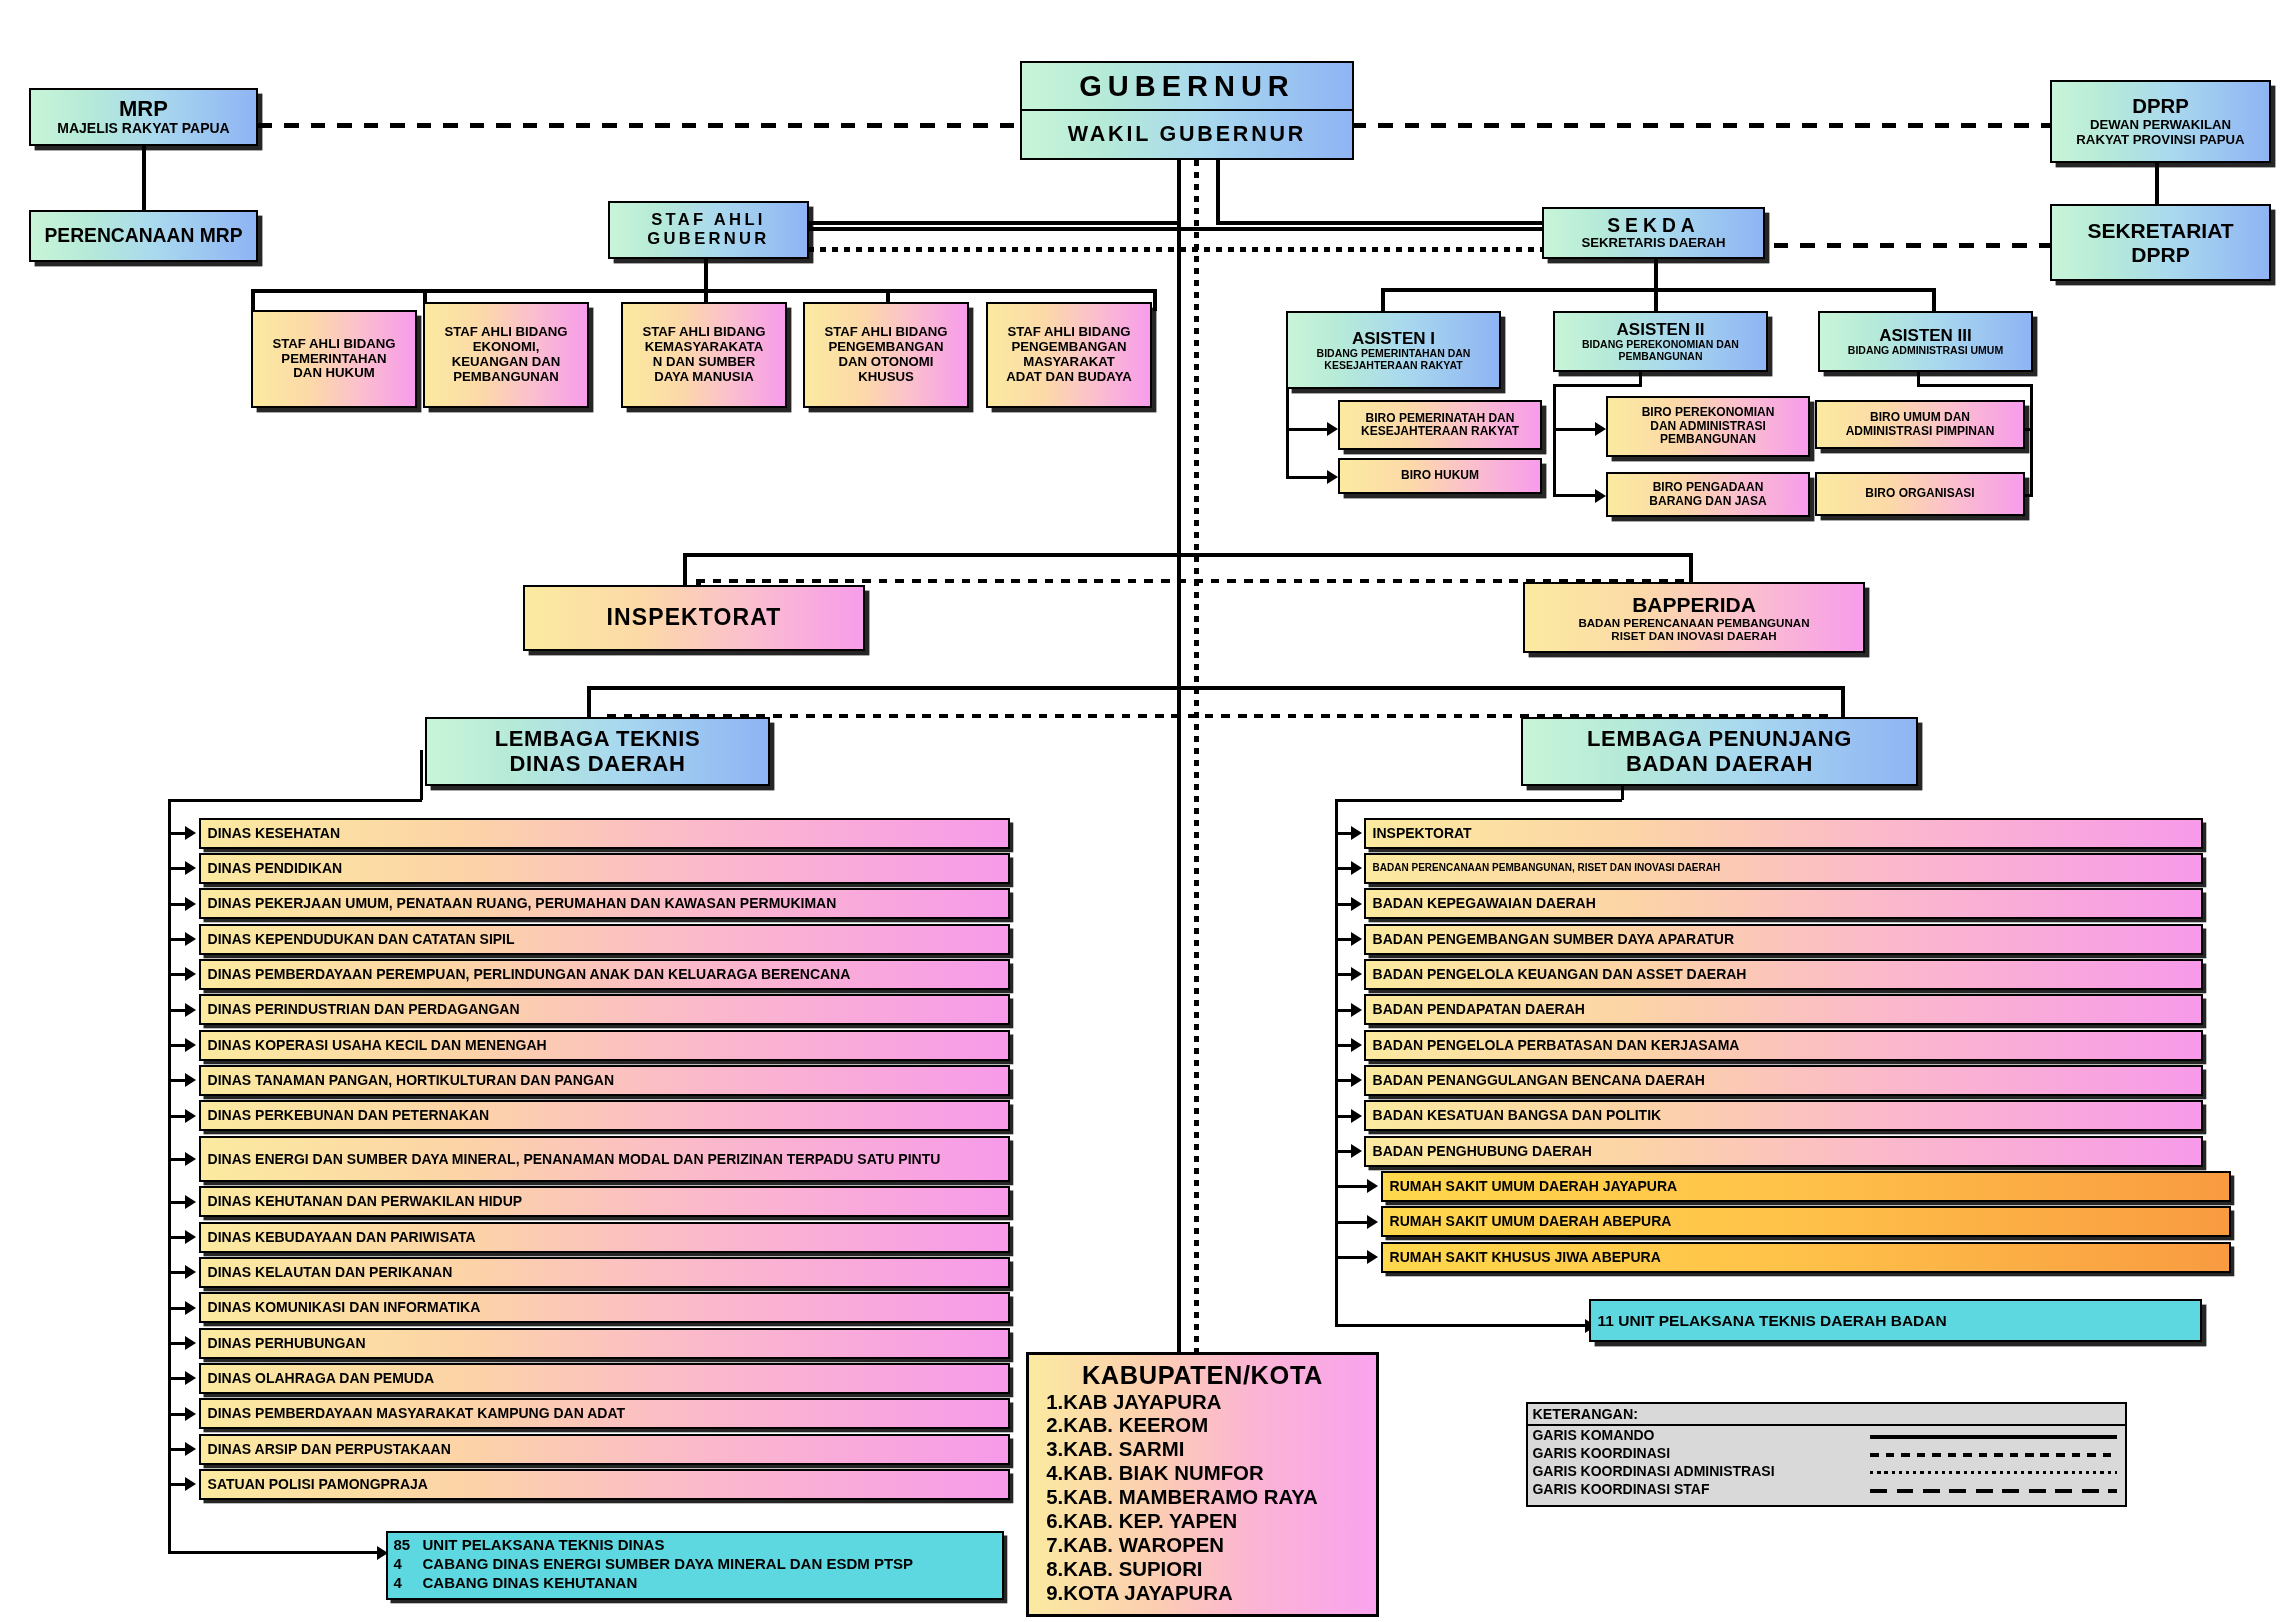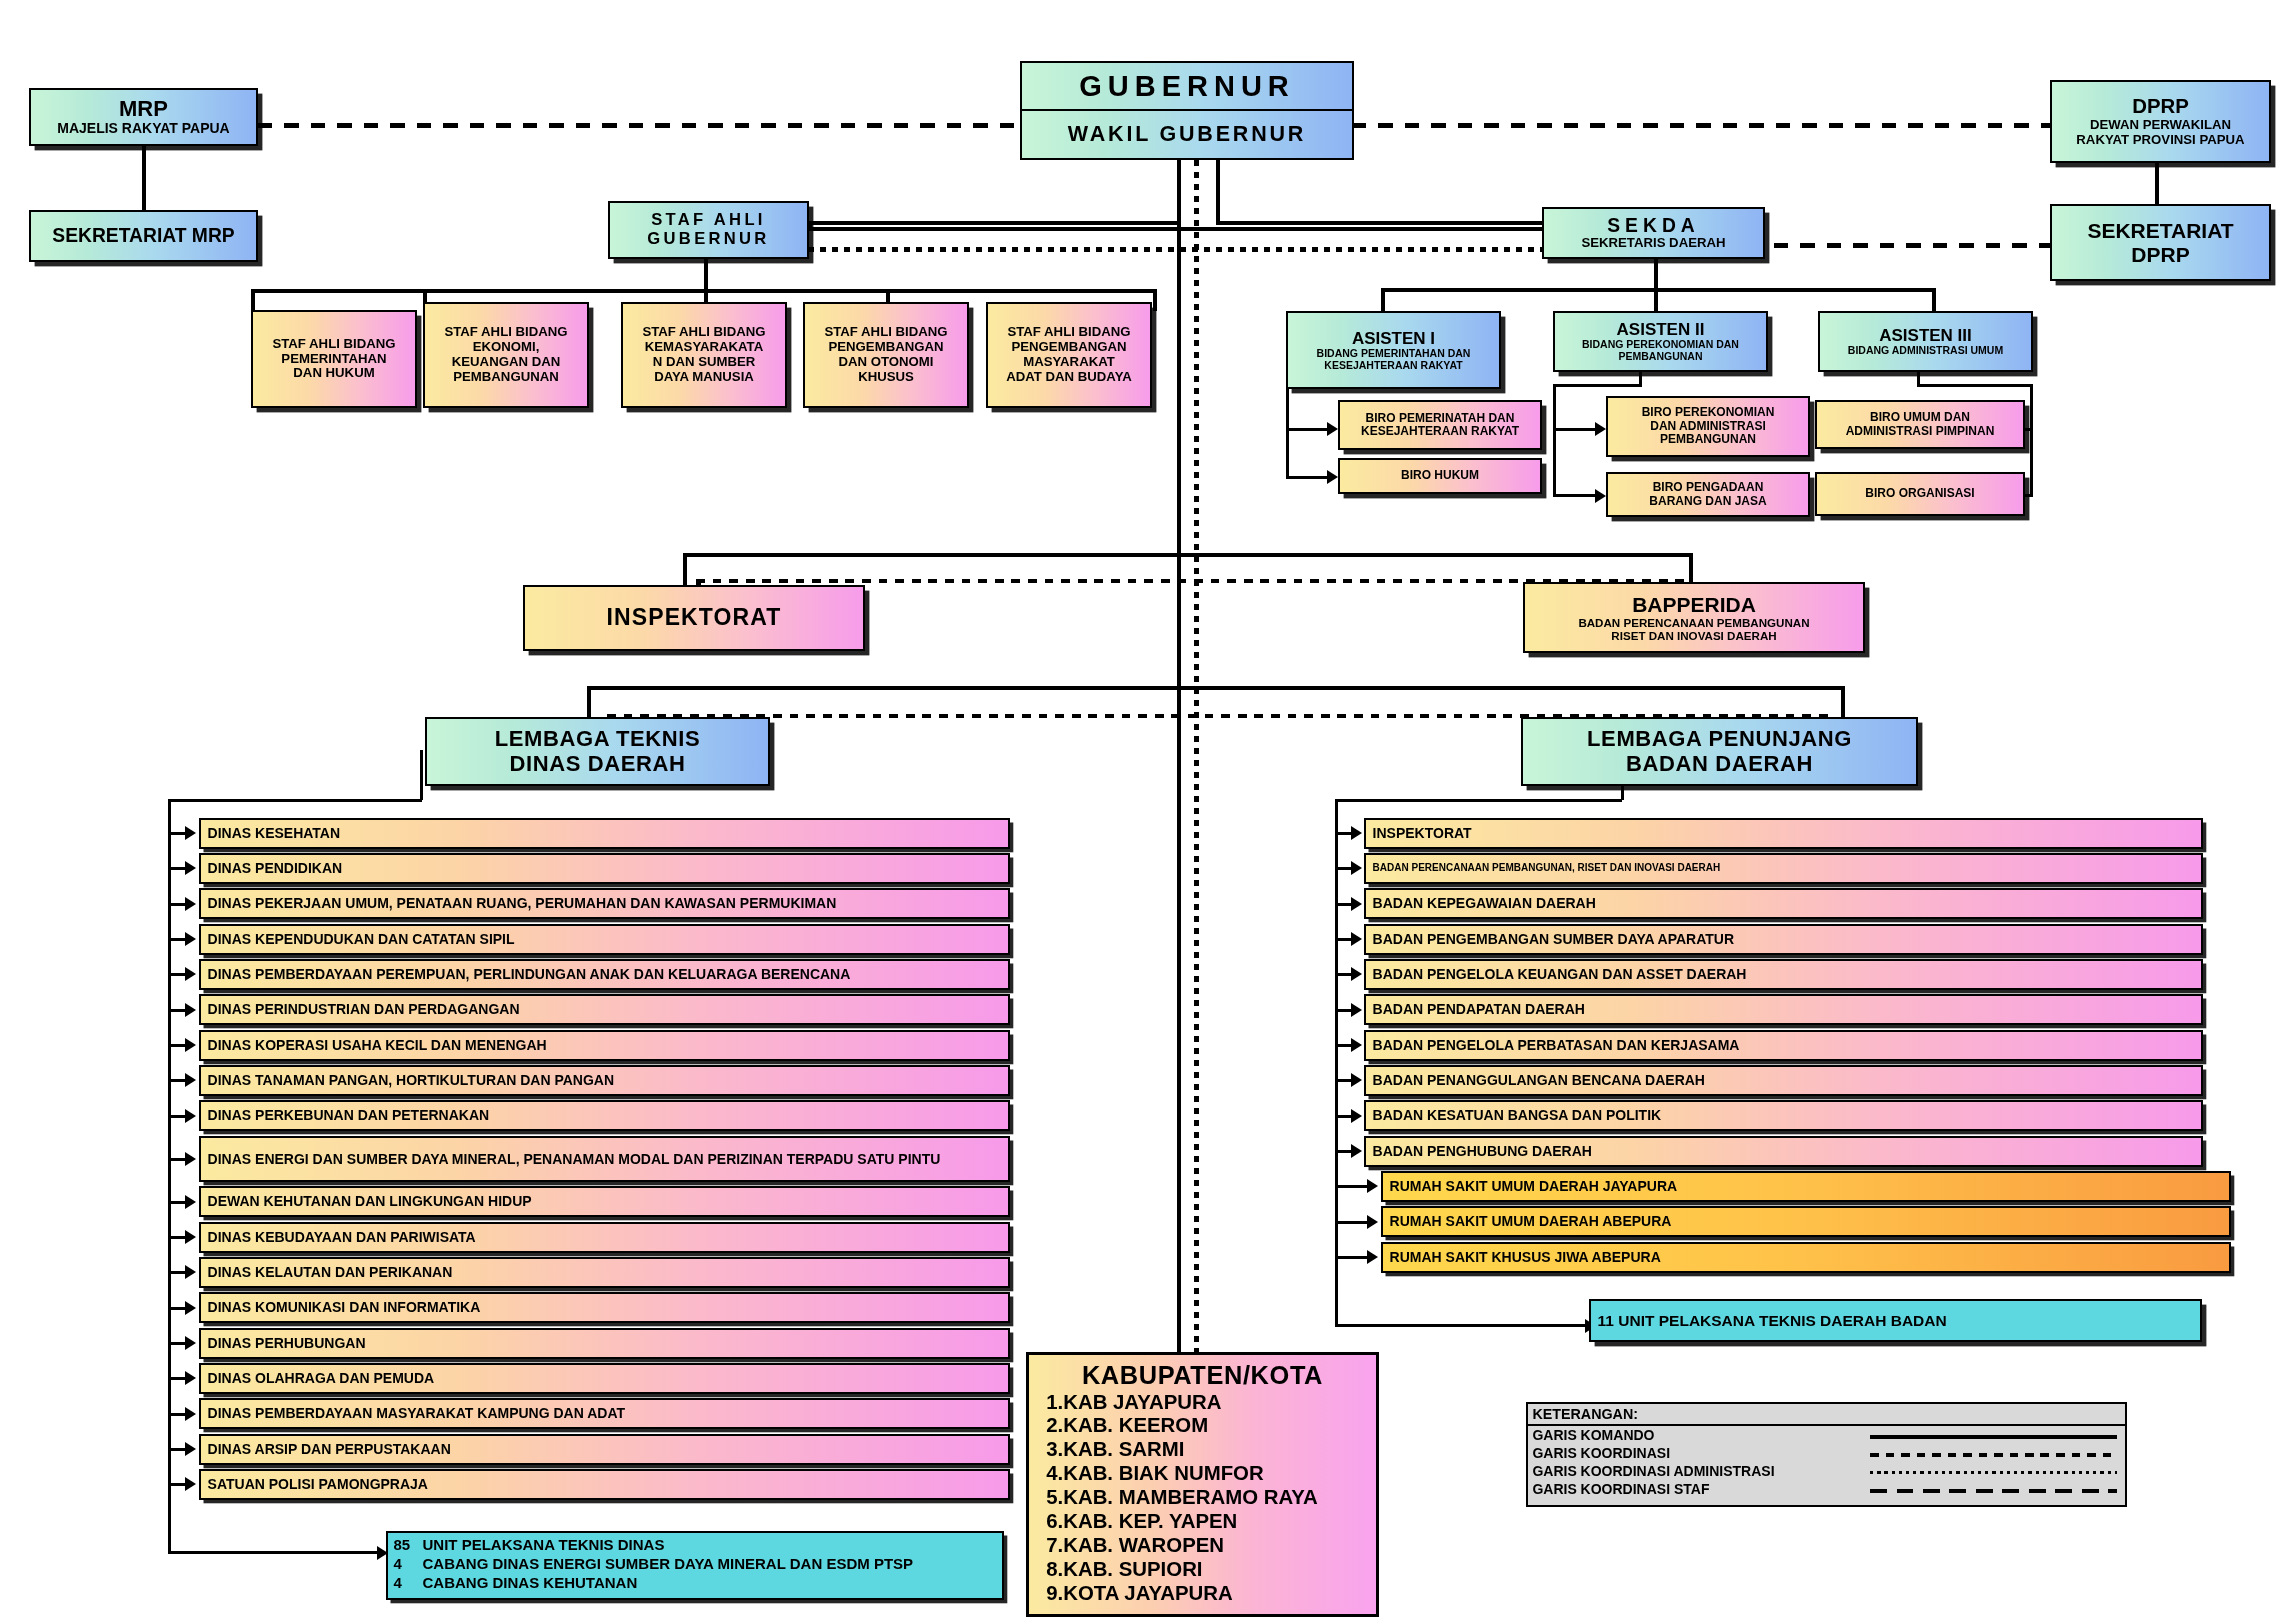--- a/index.html
+++ b/index.html
@@ -158,21 +158,21 @@
   <div class="arrow" style="left:1585px;top:1319px;"></div>
 
   <div class="ln vthin" style="left:1177px;top:1319px;height:34px;"></div>
 
   <div class="box gb t3" style="left:29px;top:88px;width:229px;height:58px;">
     <div style="font-size:22px;">MRP</div>
     <div style="font-size:14px;">MAJELIS RAKYAT PAPUA</div>
   </div>
 
   <div class="box gb" style="left:29px;top:210px;width:229px;height:52px;">
-    <div style="font-size:19.3px;">SEKRETARIAT MRP</div>
+    <div style="font-size:19.3px;">PERENCANAAN MRP</div>
   </div>
 
   <div class="box gb noshadow" style="left:1020px;top:61px;width:334px;height:99px;padding:0;">
     <div style="font-size:29px;letter-spacing:6px;width:100%;height:50%;display:flex;align-items:center;justify-content:center;border-bottom:2.8px solid #000;box-sizing:border-box;">GUBERNUR</div>
     <div style="font-size:21.5px;letter-spacing:2.8px;width:100%;height:50%;display:flex;align-items:center;justify-content:center;">WAKIL GUBERNUR</div>
   </div>
 
   <div class="box gb" style="left:2050px;top:80px;width:221px;height:83px;">
     <div style="font-size:20.4px;">DPRP</div>
     <div style="font-size:13.2px;">DEWAN PERWAKILAN</div>
@@ -334,21 +334,21 @@
         <span>DINAS PERKEBUNAN DAN PETERNAKAN</span>
       </div>
       <div class="ln hthin" style="left: 168px; top: 1115px; width: 20px;"></div>
       <div class="arrow" style="left: 185px; top: 1109px;"></div>
       <div class="lst" style="left: 199px; top: 1136px; width: 811px; height: 46px; font-size: 14px;">
         <span>DINAS ENERGI DAN SUMBER DAYA MINERAL, PENANAMAN MODAL DAN PERIZINAN TERPADU SATU PINTU</span>
       </div>
       <div class="ln hthin" style="left: 168px; top: 1158px; width: 20px;"></div>
       <div class="arrow" style="left: 185px; top: 1152px;"></div>
       <div class="lst" style="left: 199px; top: 1186px; width: 811px; height: 31px; font-size: 14px;">
-        <span>DEWAN KEHUTANAN DAN LINGKUNGAN HIDUP</span>
+        <span>DINAS KEHUTANAN DAN PERWAKILAN HIDUP</span>
       </div>
       <div class="ln hthin" style="left: 168px; top: 1201px; width: 20px;"></div>
       <div class="arrow" style="left: 185px; top: 1195px;"></div>
       <div class="lst" style="left: 199px; top: 1222px; width: 811px; height: 31px; font-size: 14px;">
         <span>DINAS KEBUDAYAAN DAN PARIWISATA</span>
       </div>
       <div class="ln hthin" style="left: 168px; top: 1236px; width: 20px;"></div>
       <div class="arrow" style="left: 185px; top: 1230px;"></div>
       <div class="lst" style="left: 199px; top: 1257px; width: 811px; height: 31px; font-size: 14px;">
         <span>DINAS KELAUTAN DAN PERIKANAN</span>

